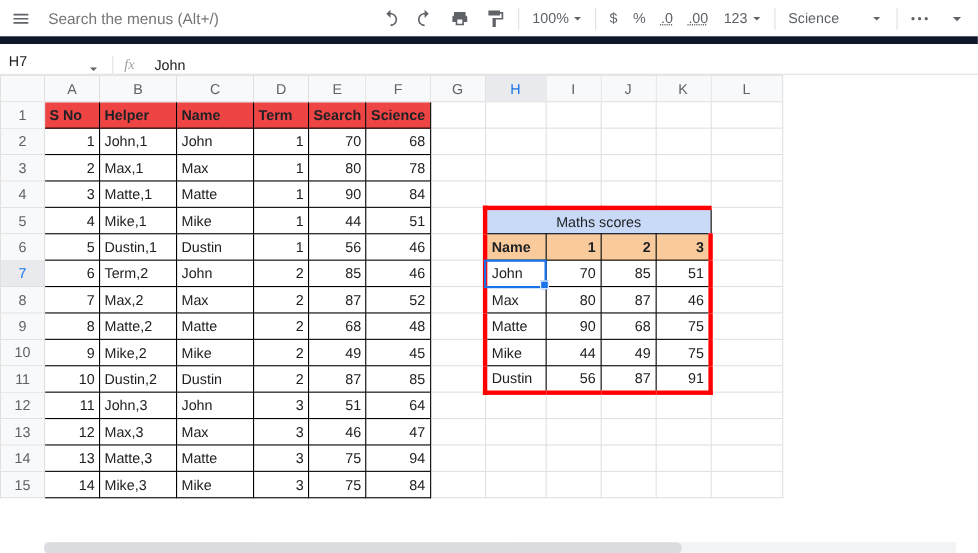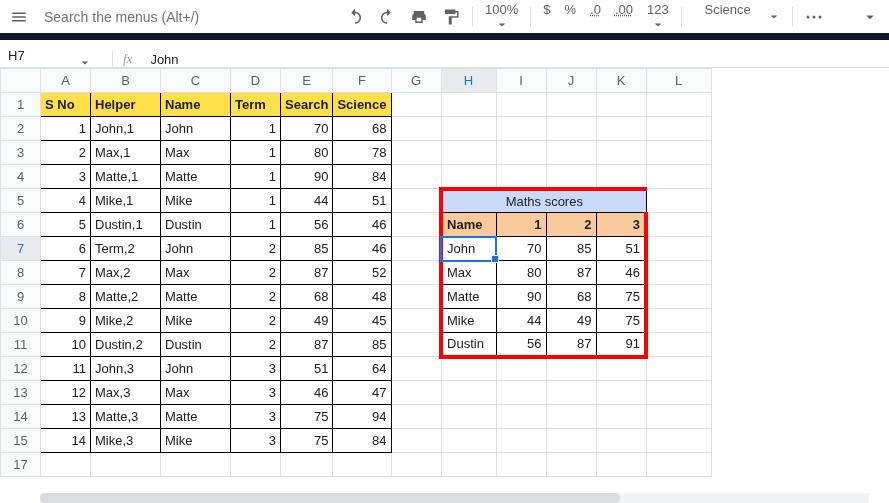--- a/index.html
+++ b/index.html
@@ -3,44 +3,44 @@
 <meta charset="utf-8">
 <style>
   * { box-sizing: border-box; margin: 0; padding: 0; }
   body { font-family: Arial, sans-serif; font-size: 13px; color: #202124; background: #fff; overflow: hidden; width: 889px; height: 503px; }
   
   .toolbar { display: flex; align-items: center; height: 40px; padding: 0 4px; border-bottom: 7px solid #0f172a; gap: 2px; }
   .menu-btn { width: 30px; height: 30px; display: flex; align-items: center; justify-content: center; border-radius: 4px; cursor: pointer; }
   .search-menus { flex: 0 0 200px; height: 28px; border: none; background: transparent; padding: 0 8px; font-size: 14px; color: #5f6368; outline: none; }
   .toolbar-sep { width: 1px; height: 20px; background: #e0e0e0; margin: 0 4px; }
   .toolbar-icon { width: 30px; height: 30px; display: flex; align-items: center; justify-content: center; cursor: pointer; border-radius: 2px; fill: #5f6368; }
-  .toolbar-text { padding: 0 6px; height: 30px; display: flex; align-items: center; cursor: pointer; color: #5f6368; font-size: 13px; border-radius: 2px; gap: 4px; flex-direction: column; }
+  .toolbar-text { padding: 0 6px; height: 30px; display: flex; align-items: center; cursor: pointer; color: #5f6368; font-size: 13px; border-radius: 2px; gap: 4px; }
   .spacer { flex: 1; }
   
   .namebox-row { display: flex; align-items: flex-end; height: 28px; border-bottom: 1px solid #e0e0e0; }
   .namebox { width: 78px; height: 24px; padding: 0 8px; border: none; font-size: 13px; color: #202124; outline: none; }
   .namebox-dd { width: 14px; display: flex; align-items: center; justify-content: center; cursor: pointer; }
-  .fx-label { font-style: italic; color: #9aa0a6; padding: 0 10px; font-size: 13px; font-family: serif; border-left: 1px solid #e0e0e0; margin-left: 20px; }
+  .fx-label { font-style: italic; color: #9aa0a6; padding: 0 10px; font-size: 13px; font-family: serif; border-left: 1px solid #e0e0e0; margin-left: 10px; }
   .formula-bar { flex: 1; padding: 0 8px; font-size: 13px; color: #202124; }
   
   .grid-wrap { position: relative; overflow: auto; height: calc(503px - 40px - 28px - 10px); }
   table.grid { border-collapse: collapse; table-layout: fixed; }
   .grid th, .grid td { border: 1px solid #e0e0e0; height: 24px; font-weight: normal; font-size: 13px; padding: 0; }
   .grid th { background: #f8f9fa; color: #5f6368; text-align: center; position: sticky; }
   .grid thead th { top: 0; z-index: 2; }
   .grid th.rowhdr { left: 0; width: 40px; z-index: 1; }
   .corner { width: 40px; z-index: 3; background: #f8f9fa;}
   
   .cell { padding: 2px 4px; height: 100%; display: flex; align-items: center; }
   .num { justify-content: flex-end; }
   .txt { justify-content: flex-start; }
   
   
   .databox { border: 1px solid #000 !important; }
-  .hdrrow { background: #fde047; font-weight: bold; }
+  .hdrrow { background: #ef4444; font-weight: bold; }
   
   
   .sec-title { background: #c9daf8; font-weight: bold; text-align: center; }
   .sec-hdr-name { background: #f9cb9c; font-weight: bold; }
   .sec-hdr-num { background: #f9cb9c; font-weight: bold; text-align: right; }
   .redbox-t { border-top: 4px solid #ff0000 !important; }
   .redbox-b { border-bottom: 4px solid #ff0000 !important; }
   .redbox-l { border-left: 4px solid #ff0000 !important; }
   .redbox-r { border-right: 4px solid #ff0000 !important; }
   
@@ -619,33 +619,18 @@
           <td class="databox">
             <div class="cell num">84</div>
           </td>
           <td class=""></td>
           <td class=""></td>
           <td class=""></td>
           <td class=""></td>
           <td class=""></td>
           <td class=""></td>
         </tr>
-        <tr>
-          <th class="rowhdr">17</th>
-          <td class=""></td>
-          <td class=""></td>
-          <td class=""></td>
-          <td class=""></td>
-          <td class=""></td>
-          <td class=""></td>
-          <td class=""></td>
-          <td class=""></td>
-          <td class=""></td>
-          <td class=""></td>
-          <td class=""></td>
-          <td class=""></td>
-        </tr>
       </tbody>
     </table>
 </div>
 <div class="hscroll">
     <div class="hscroll-thumb"></div>
   </div>
 
 </body></html>

